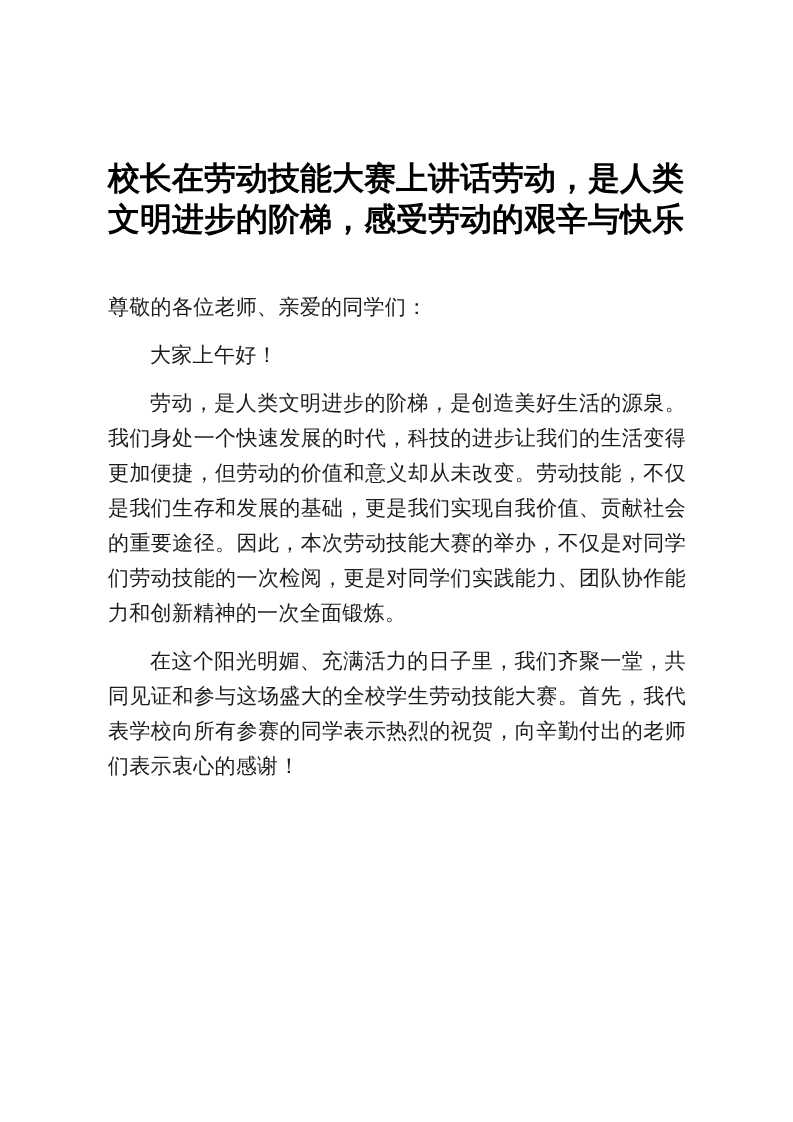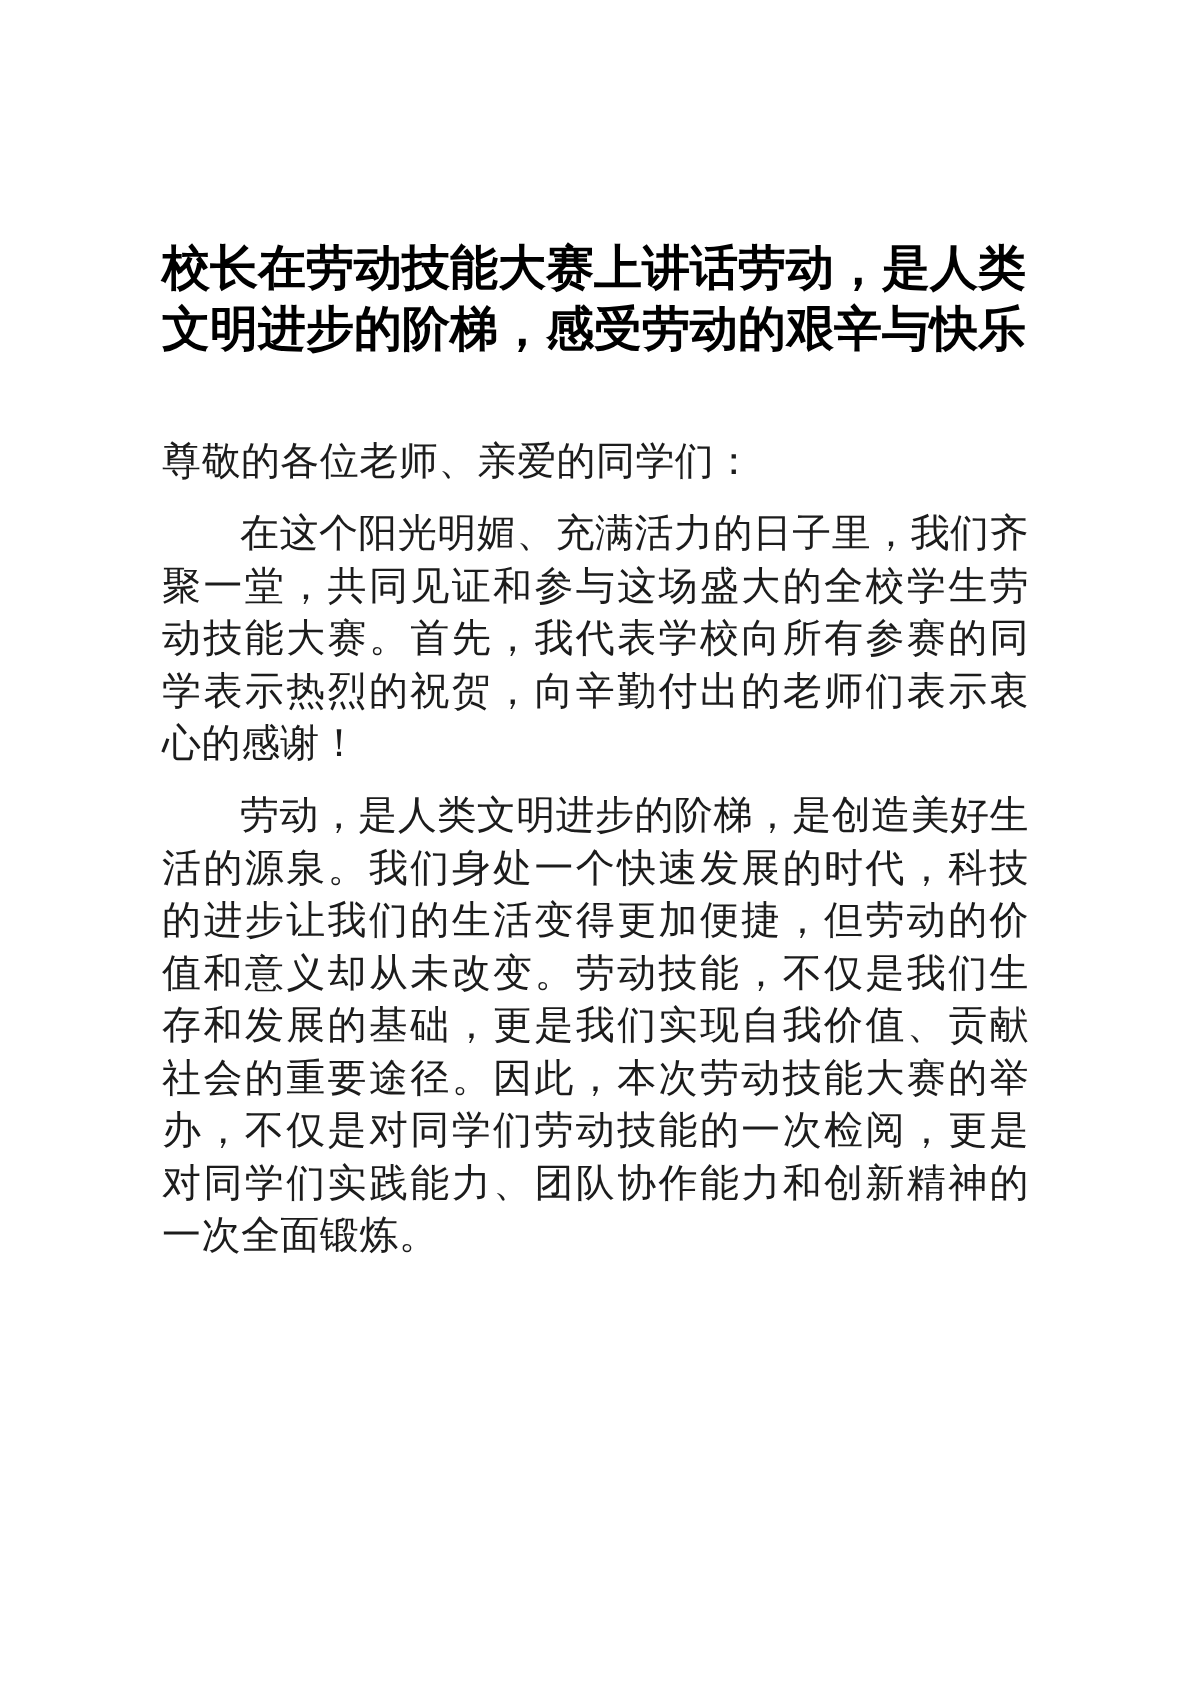--- a/index.html
+++ b/index.html
@@ -26,21 +26,21 @@
     text-align: left;
     color: #000000;
     letter-spacing: 0px;
     white-space: nowrap;
   }
   .doc-title .title-line {
     display: block;
   }
   .doc-body p {
     margin: 0 0 13px 0;
-    font-size: 26px;
+    font-size: 21px;
     line-height: 35px;
     text-align: justify;
     color: #1c1c1c;
     letter-spacing: 0.3px;
   }
   .doc-body p.indent {
     text-indent: 2em;
   }
 </style>
 </head>
@@ -48,17 +48,18 @@
 
 <div class="page">
 
   <h1 class="doc-title">
     <span class="title-line">校长在劳动技能大赛上讲话劳动，是人类</span>
     <span class="title-line">文明进步的阶梯，感受劳动的艰辛与快乐</span>
   </h1>
 
   <div class="doc-body">
     <p>尊敬的各位老师、亲爱的同学们：</p>
+    <p class="indent">大家上午好！</p>
+    <p class="indent">劳动，是人类文明进步的阶梯，是创造美好生活的源泉。我们身处一个快速发展的时代，科技的进步让我们的生活变得更加便捷，但劳动的价值和意义却从未改变。劳动技能，不仅是我们生存和发展的基础，更是我们实现自我价值、贡献社会的重要途径。因此，本次劳动技能大赛的举办，不仅是对同学们劳动技能的一次检阅，更是对同学们实践能力、团队协作能力和创新精神的一次全面锻炼。</p>
     <p class="indent">在这个阳光明媚、充满活力的日子里，我们齐聚一堂，共同见证和参与这场盛大的全校学生劳动技能大赛。首先，我代表学校向所有参赛的同学表示热烈的祝贺，向辛勤付出的老师们表示衷心的感谢！</p>
-    <p class="indent">劳动，是人类文明进步的阶梯，是创造美好生活的源泉。我们身处一个快速发展的时代，科技的进步让我们的生活变得更加便捷，但劳动的价值和意义却从未改变。劳动技能，不仅是我们生存和发展的基础，更是我们实现自我价值、贡献社会的重要途径。因此，本次劳动技能大赛的举办，不仅是对同学们劳动技能的一次检阅，更是对同学们实践能力、团队协作能力和创新精神的一次全面锻炼。</p>
   </div>
 
 </div>
 
 </body></html>

